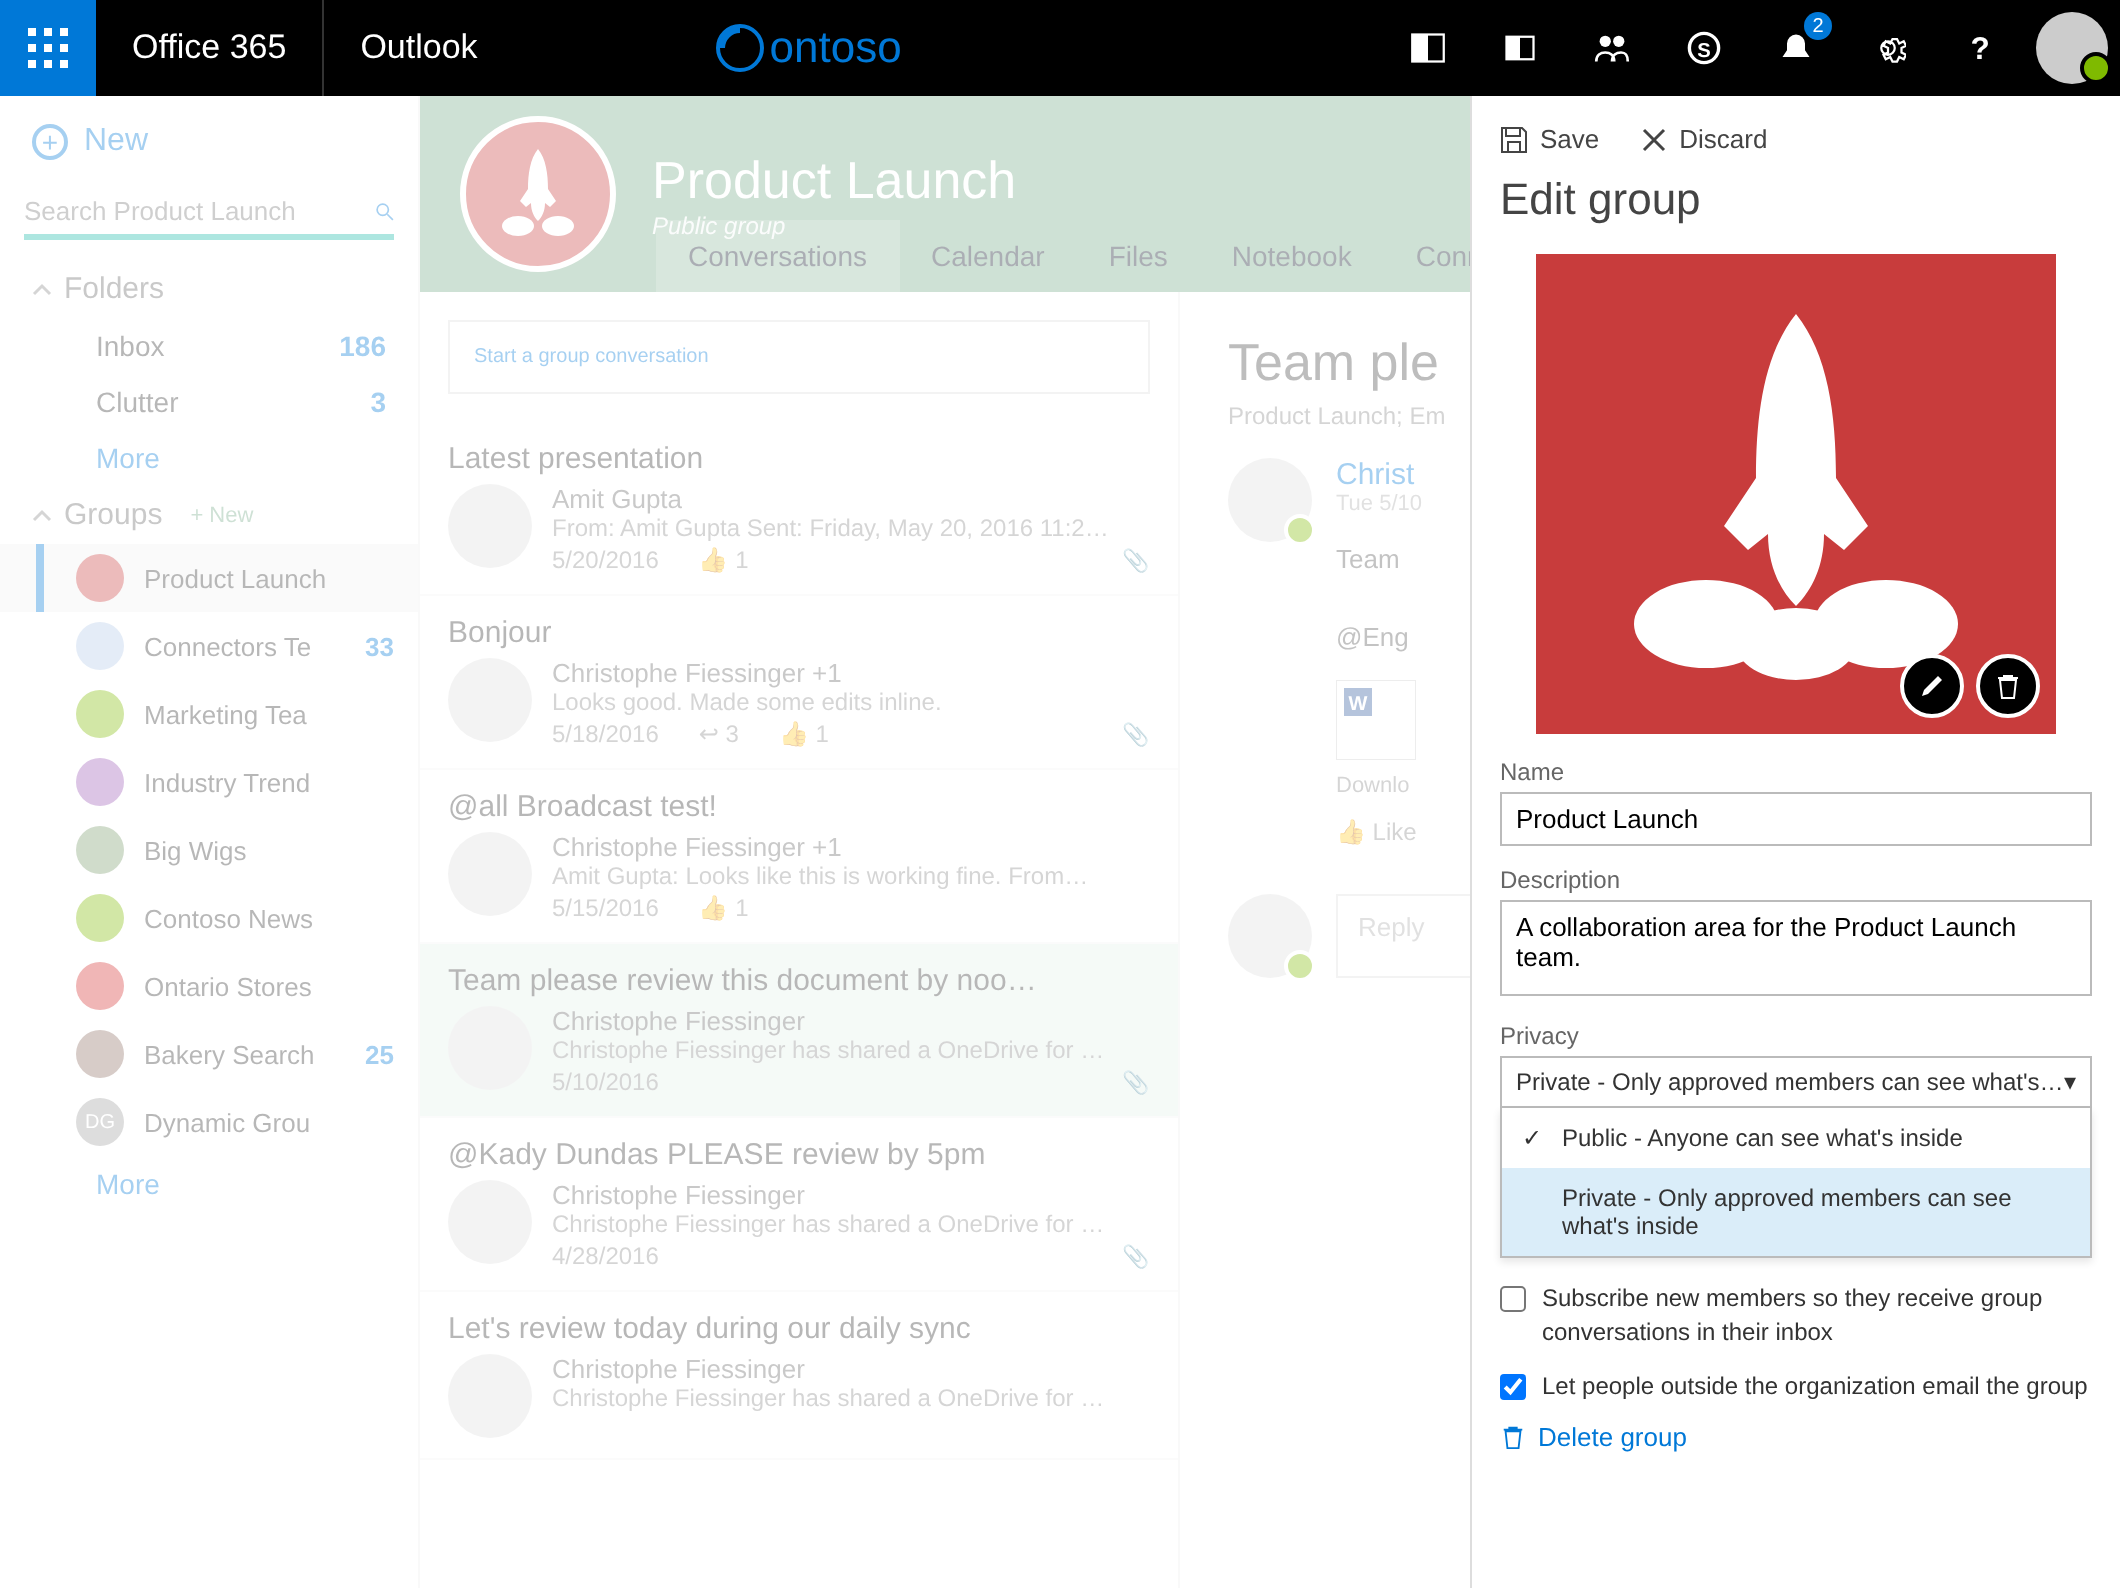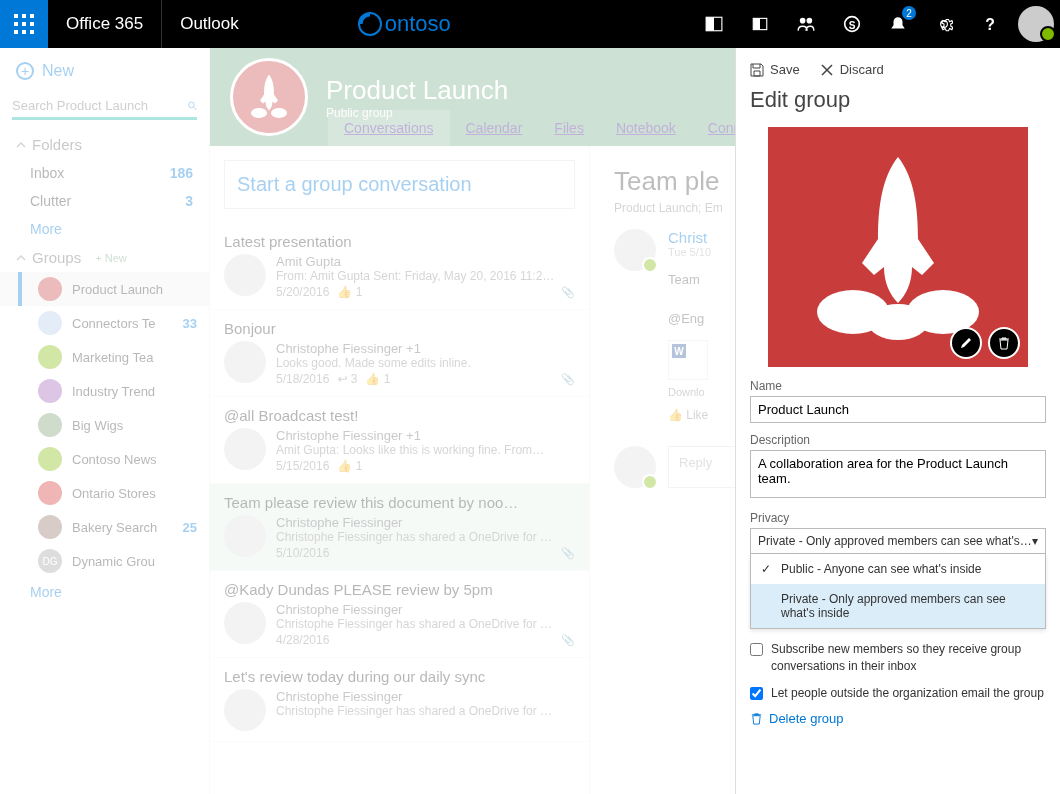--- a/index.html
+++ b/index.html
@@ -22,53 +22,53 @@
 
 
 .sidebar { position: absolute; top: 48px; left: 0; width: 210px; bottom: 0; background: #fff; border-right: 1px solid #eee; font-size: 14px; }
 .new-btn { display: flex; align-items: center; gap: 8px; color: #0078d7; font-size: 16px; padding: 14px 16px; cursor: pointer; }
 .new-btn .plus { width: 18px; height: 18px; border: 2px solid #0078d7; border-radius: 50%; display:flex; align-items:center; justify-content:center; font-size:14px; line-height:1; }
 .search { margin: 0 12px 10px; display:flex; align-items:center; border-bottom:3px solid #14b8a6; }
 .search input { border:none; outline:none; flex:1; font-size:13px; color:#666; padding:4px 0; }
 .search svg { width:16px; height:16px; fill:#0078d7; }
 .sec-head { display:flex; align-items:center; gap:6px; padding:6px 16px; color:#666; font-size:15px; cursor:pointer; }
 .chev { width:10px; height:10px; }
-.folder-item { display:flex; justify-content:space-between; padding:6px 16px 6px 30px; cursor:pointer; color:#333; }
+.folder-item { display:flex; justify-content:space-between; padding:6px 16px 6px 48px; cursor:pointer; color:#333; }
 .folder-item.more { color:#0078d7;text-align:center; }
 .count { color:#0078d7; font-weight:600; }
 .group-new { color:#74a887; font-size:11px; margin-left:8px; }
 .group-item { display:flex; align-items:center; gap:10px; padding:5px 12px 5px 38px; cursor:pointer; color:#333; font-size:13px; position:relative; }
 .group-item.sel { background:#f0f0f0; }
 .group-item.sel::before { content:''; position:absolute; left:18px; top:0; bottom:0; width:4px; background:#0078d7; }
 .grp-av { width:24px; height:24px; border-radius:50%; flex-shrink:0; display:flex; align-items:center; justify-content:center; font-size:10px; color:#fff; }
 .grp-name { flex:1; white-space:nowrap; overflow:hidden; text-overflow:ellipsis; }
 .grp-cnt { color:#0078d7; font-weight:600; }
 
 
 .center { position:absolute; top:48px; left:210px; right:0; bottom:0; display:flex; }
 .group-header { position:absolute; top:0; left:0; right:0; height:98px; background:#74a887; display:flex; align-items:center; padding:0 20px; }
 .gh-av { width:78px; height:78px; border-radius:50%; background:#c83c3c; border:3px solid #fff; display:flex; align-items:center; justify-content:center; }
 .gh-info { margin-left:18px; color:#fff; }
 .gh-title { font-size:26px; font-weight:300; }
-.gh-sub { font-size:12px; opacity:.9; }
+.gh-sub { font-size:12px; opacity:.9;font-style:italic; }
 .gh-tabs { position:absolute; bottom:0; left:118px; display:flex; }
-.gh-tab { padding:10px 16px; color:#4c1d95; font-size:14px; cursor:pointer;text-decoration:underline; }
+.gh-tab { padding:10px 16px; color:#0f172a; font-size:14px; cursor:pointer; }
 .gh-tab.sel { background:rgba(255,255,255,.2); }
 
 .msglist { position:absolute; top:98px; left:0; width:380px; bottom:0; border-right:1px solid #eee; overflow:hidden; }
-.compose { margin:14px; padding:12px; background:#fff; border:1px solid #ddd; color:#0078d7; font-size:20px; cursor:pointer; }
+.compose { margin:14px; padding:12px; background:#fff; border:1px solid #ddd; color:#0078d7; font-size:10px; cursor:pointer; }
 .msg { padding:10px 14px; border-bottom:1px solid #f2f2f2; cursor:pointer; }
 .msg.sel { background:#e3efe8; }
 .msg-title { color:#333; font-size:15px; margin-bottom:4px; white-space:nowrap; overflow:hidden; text-overflow:ellipsis; }
 .msg-row { display:flex; gap:10px; }
 .msg-av { width:42px; height:42px; border-radius:50%; background:#ddd; flex-shrink:0; }
 .msg-meta { flex:1; font-size:12px; color:#888; overflow:hidden; }
 .msg-from { color:#666; font-size:13px; }
 .msg-prev { white-space:nowrap; overflow:hidden; text-overflow:ellipsis; }
-.msg-foot { display:flex; align-items:center; gap:8px; margin-top:2px; }
+.msg-foot { display:flex; align-items:center; gap:20px; margin-top:2px; }
 .attach { color:#aaa; font-size:11px; margin-left:auto; }
 
 .preview { position:absolute; top:98px; left:380px; right:0; bottom:0; padding:20px 24px; overflow:hidden; }
 .pv-title { font-size:26px; color:#444; font-weight:300; white-space:nowrap; overflow:hidden; }
 .pv-sub { font-size:12px; color:#888; margin:4px 0 14px; }
 .pv-msg { display:flex; gap:12px; margin-bottom:14px; }
 .pv-av { width:42px; height:42px; border-radius:50%; background:#ddd; position:relative; }
 .pv-av::after { content:''; position:absolute; bottom:-2px; right:-2px; width:12px; height:12px; background:#7fba00; border-radius:50%; border:2px solid #fff; }
 .pv-body { font-size:13px; color:#555;margin-top:24px; }
 .pv-from { font-size:15px; color:#0078d7; }

